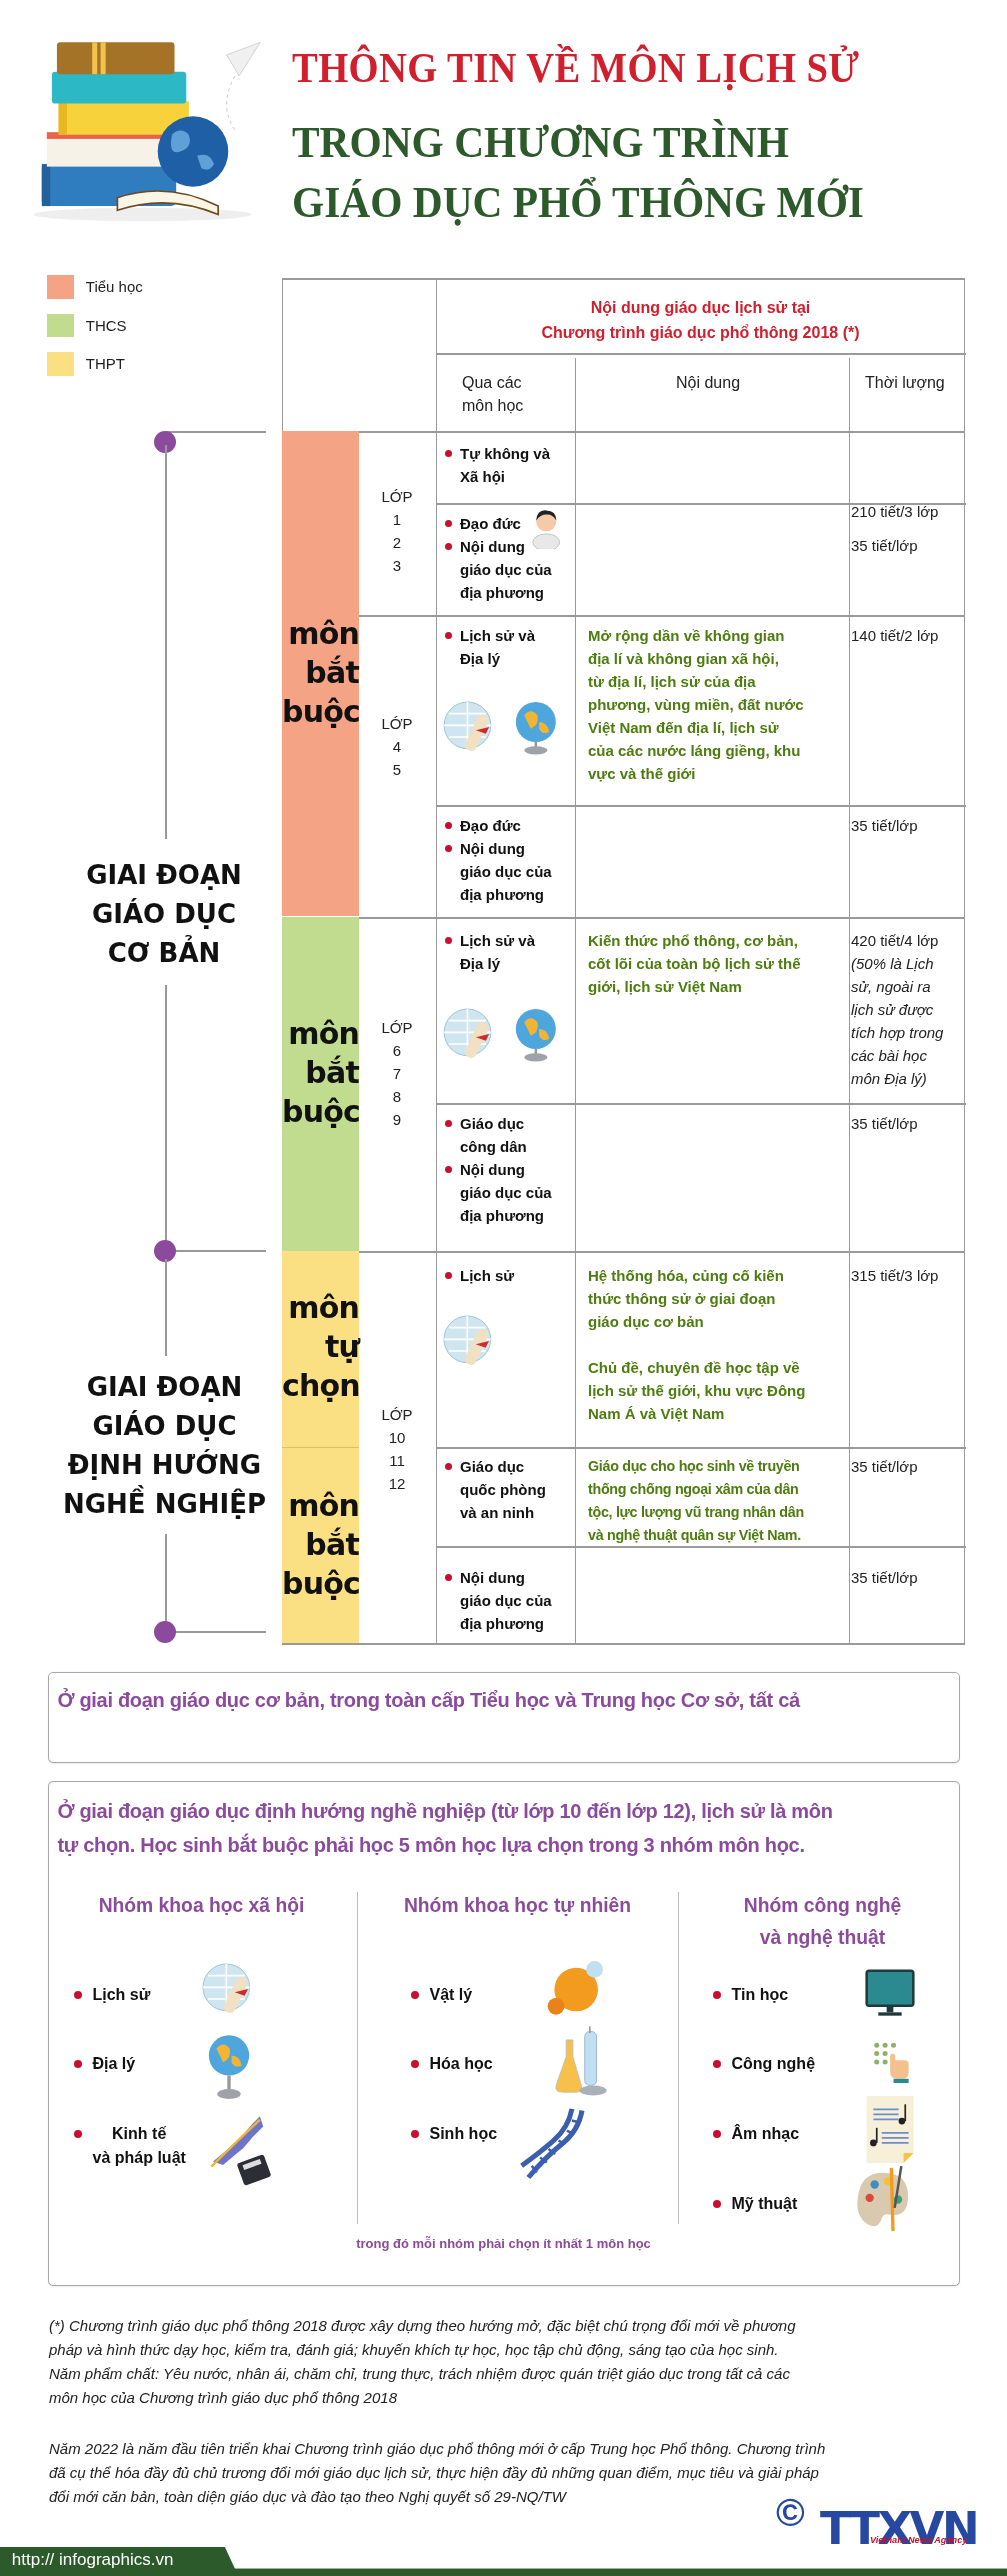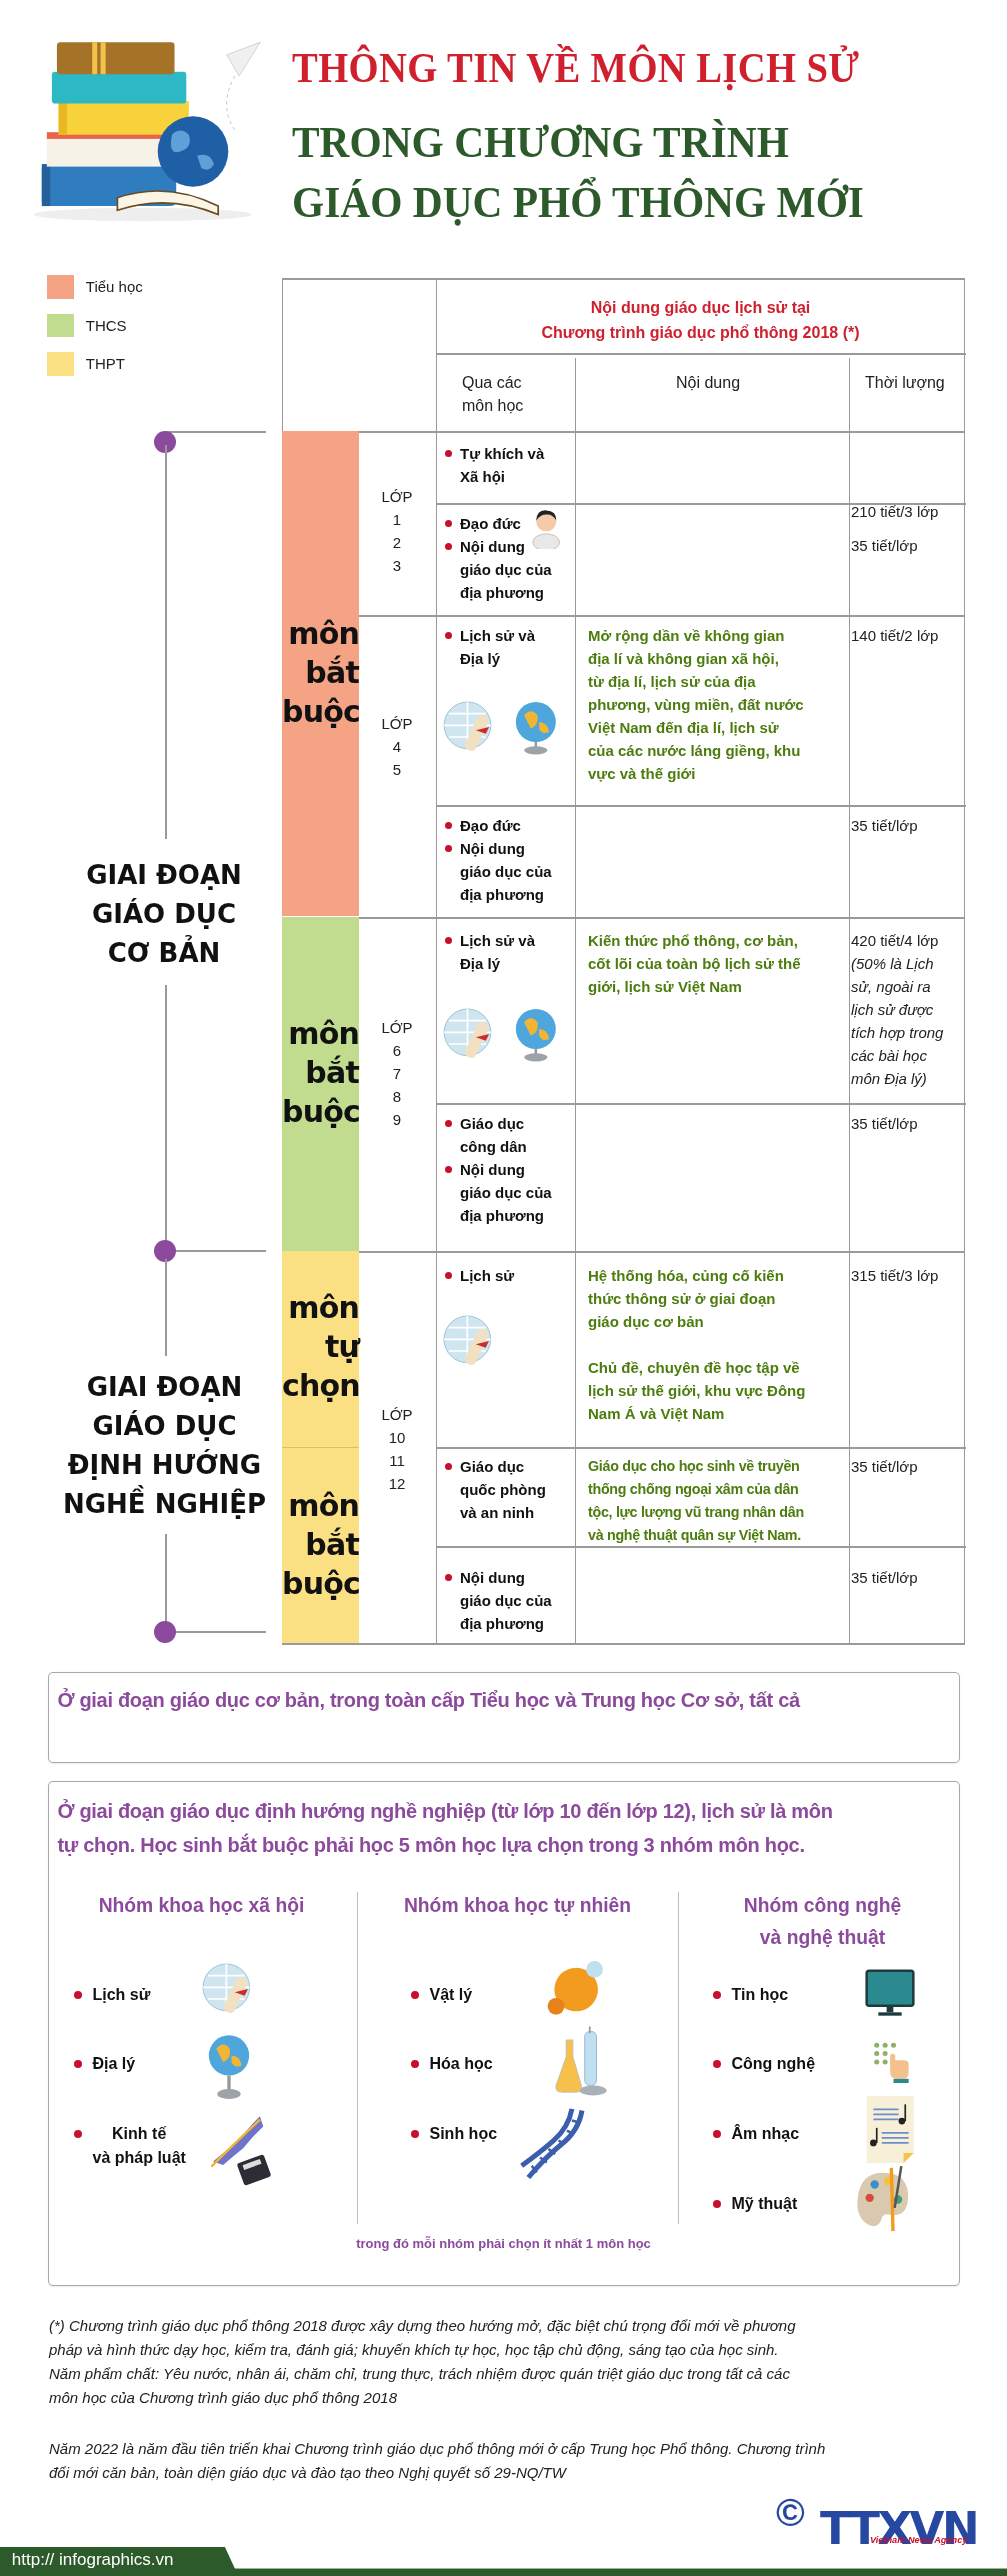--- a/index.html
+++ b/index.html
@@ -182,21 +182,21 @@
   </div>
   <div class="lop" style="top:1403px;">
     <div>LỚP</div>
     <div>10</div>
     <div>11</div>
     <div>12</div>
   </div>
 
   <div class="subj" style="top:442px;">
     <div class="subj-item">
-        <div>Tự khích và</div>
+        <div>Tự không và</div>
         <div>Xã hội</div>
       </div>
   </div>
   <div class="duration" style="top:453px;margin-top:47px;">210 tiết/3 lớp</div>
 
   <div class="subj" style="top:512px;">
     <div class="subj-item">
         <div>Đạo đức</div>
       </div>
     <div class="subj-item">
@@ -481,20 +481,21 @@
 <div class="footnote-text" style="position:absolute; left:0; width:1007px; top:2236px; text-align:center; font-size:13px;">trong đó mỗi nhóm phải chọn ít nhất 1 môn học</div>
 
 <div class="notes" style="top:2314px;">
   <div>(*) Chương trình giáo dục phổ thông 2018 được xây dựng theo hướng mở, đặc biệt chú trọng đổi mới về phương</div>
   <div>pháp và hình thức dạy học, kiểm tra, đánh giá; khuyến khích tự học, học tập chủ động, sáng tạo của học sinh.</div>
   <div>Năm phẩm chất: Yêu nước, nhân ái, chăm chỉ, trung thực, trách nhiệm được quán triệt giáo dục trong tất cả các</div>
   <div>môn học của Chương trình giáo dục phổ thông 2018</div>
 </div>
 <div class="notes" style="top:2437px;">
   <div>Năm 2022 là năm đầu tiên triển khai Chương trình giáo dục phổ thông mới ở cấp Trung học Phổ thông. Chương trình</div>
+  <div>đã cụ thể hóa đầy đủ chủ trương đổi mới giáo dục lịch sử, thực hiện đầy đủ những quan điểm, mục tiêu và giải pháp</div>
   <div>đổi mới căn bản, toàn diện giáo dục và đào tạo theo Nghị quyết số 29-NQ/TW</div>
 </div>
 
 <div class="logo">
   <span style="position:absolute; left:0; top:5px; font-size:39px; color:#2748a0; font-weight:bold;">©</span>
   <span style="position:absolute; left:44px; top:16px; font-size:45px; font-weight:bold; color:#2748a0; letter-spacing:-2.5px; font-family:'DejaVu Sans', sans-serif;">TTXVN</span>
   <span style="position:absolute; left:94px; top:49px; font-size:9.2px; font-weight:bold; color:#c8102e; white-space:nowrap; font-style:italic;">Vietnam News Agency</span>
 </div>
 
 <svg class="footer-bar" viewBox="0 0 1200 35" preserveAspectRatio="none">

